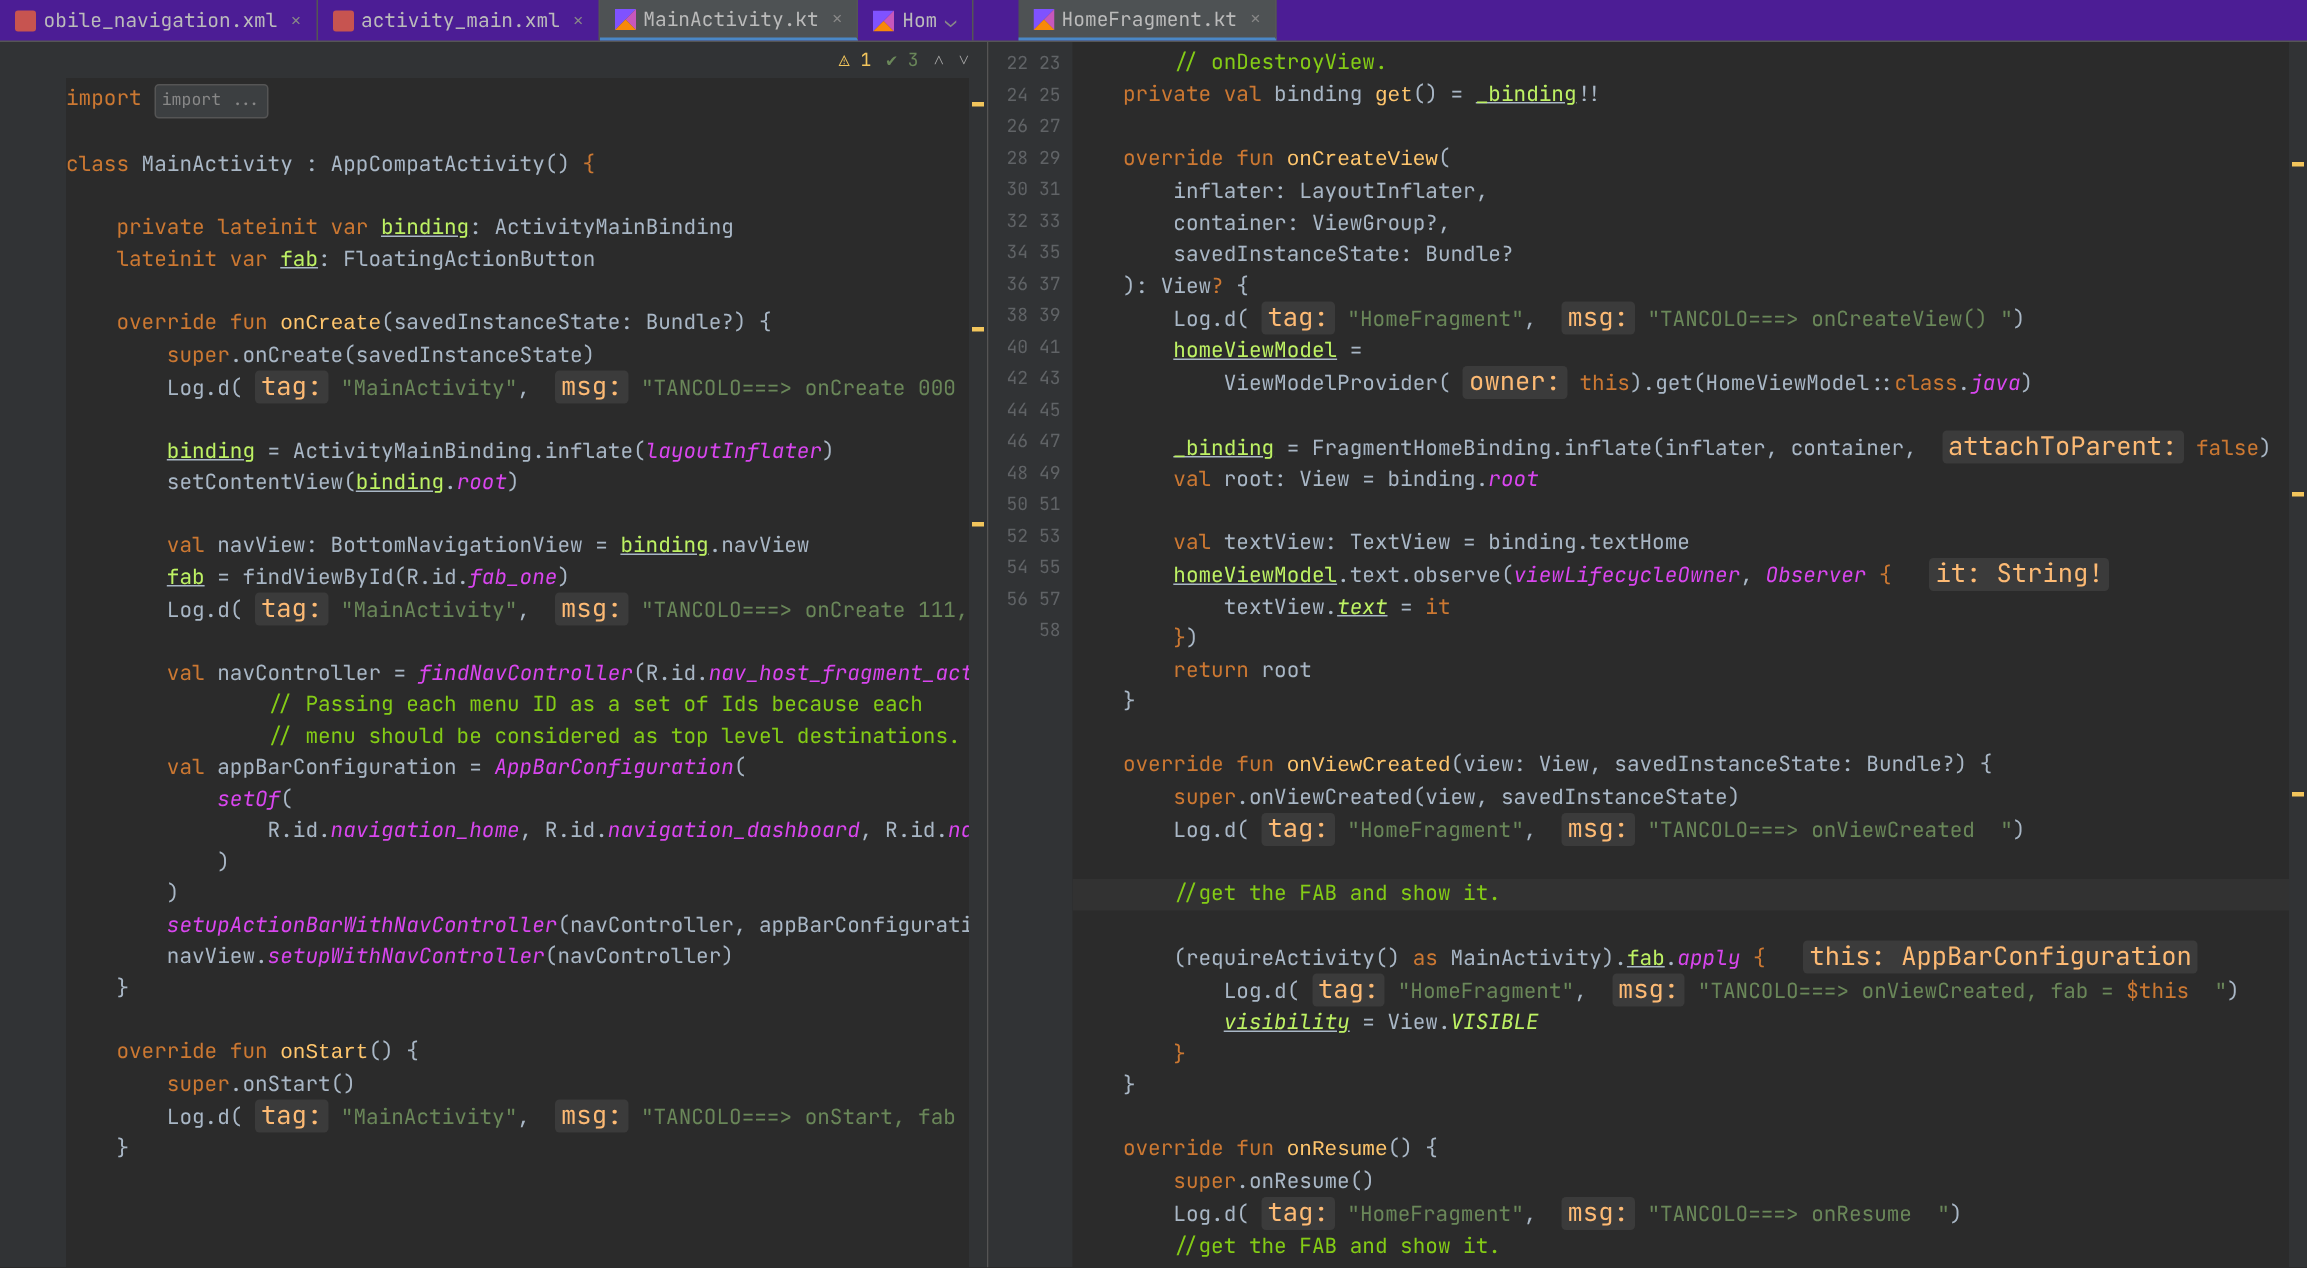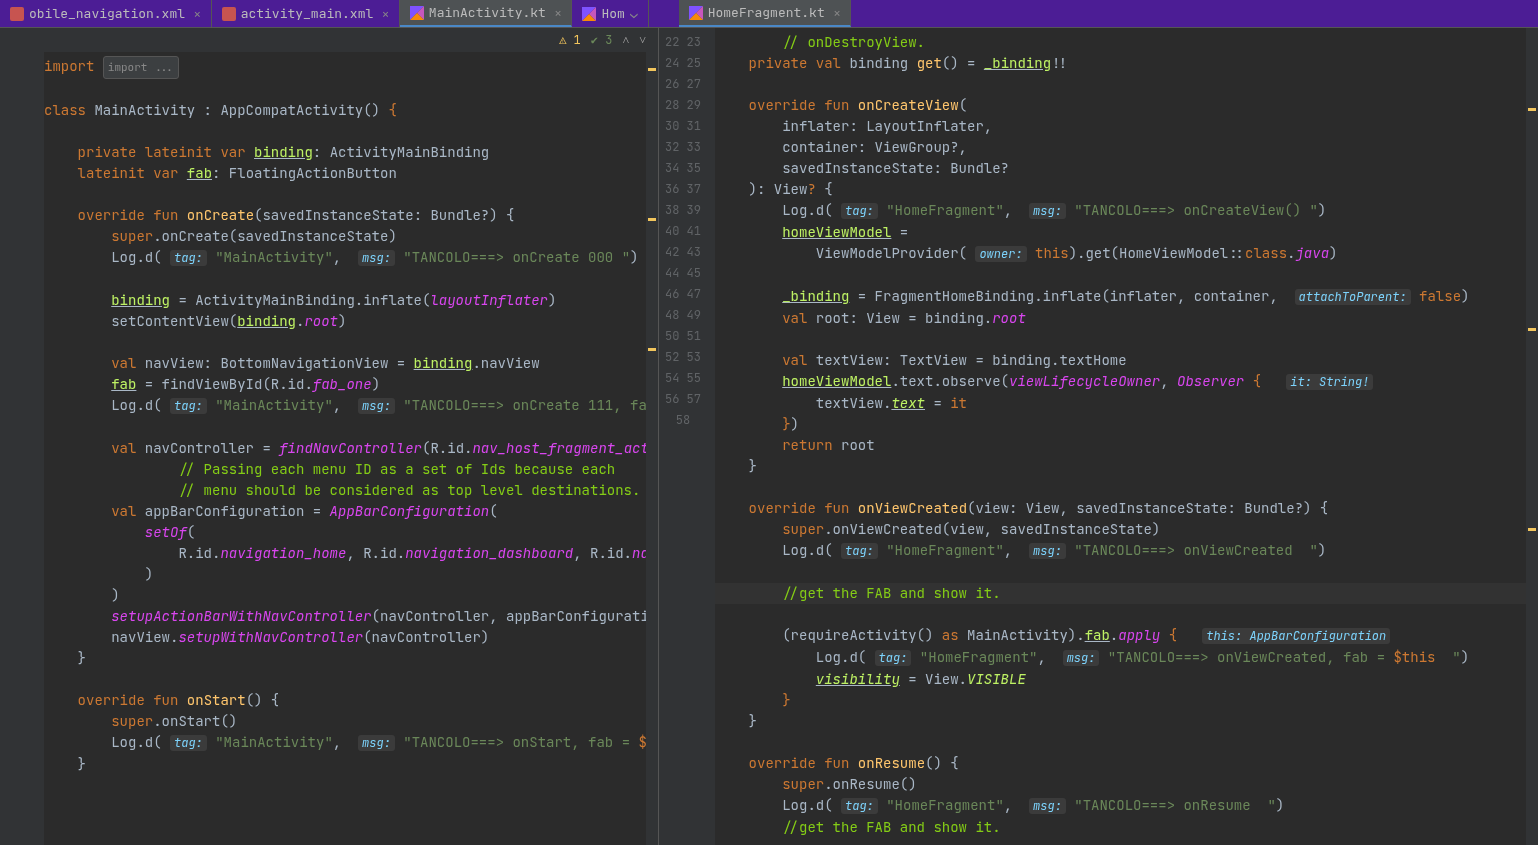--- a/index.html
+++ b/index.html
@@ -39,41 +39,41 @@
   .pane-right { flex:1; position:relative; }
   .status-bar { height:24px; display:flex; justify-content:flex-end; align-items:center; gap:10px; padding-right:12px; font-size:12px; color:#aaa; background:#313335; }
   .status-bar .warn { color:#f2c55c; }
   .status-bar .ok { color:#6a8759; }
   .editor { display:flex; height:100%; overflow:hidden; }
   .pane-left .editor { height: calc(100% - 24px); }
   .gutter {
     width:44px;
     background:#313335;
     color:#606366;
-    text-align:center;
+    text-align:right;
     padding:4px 8px 4px 0;
     line-height:21px;
     font-size:12px;
     user-select:none;
     position:relative;
   }
   .gutter-r { width:56px; }
   .code {
     flex:1;
     padding:4px 0;
     line-height:21px;
     white-space:pre;
     overflow:hidden;
   }
   
   .kw { color:#cc7832; }
-  .fn { color:#ffc66d; }
+  .fn { color:#ffc66d;font-family:Liberation Mono, monospace; }
   .str { color:#6a8759; }
   .cmt { color:#84cc16; }
-  .hint { color:#7dd3fc; background:#3b3b3b; padding:0 4px; border-radius:3px; font-size:12px;font-style:italic; }
+  .hint { color:#fdba74; background:#3b3b3b; padding:0 4px; border-radius:3px; font-size:17px; }
   .u { text-decoration: underline; text-decoration-color:#a9b7c6; }
   .it { font-style:italic; color:#d946ef; }
   .prop { color:#bef264; }
   .hl-line { background:#323232; display:block; width:100%; }
   .fold { display:inline-block;border:1px solid #555;background:#3c3f41;padding:0 4px;border-radius:3px;font-size:11px;color:#888; }
   .scroll-stripe { position:absolute; right:0; top:0; width:12px; height:100%; background:#313335; }
   .mk { position:absolute; right:2px; width:8px; height:3px; }
   .warn-mk { background:#f2c55c; }
   
   .anno { position:absolute; pointer-events:none; }

